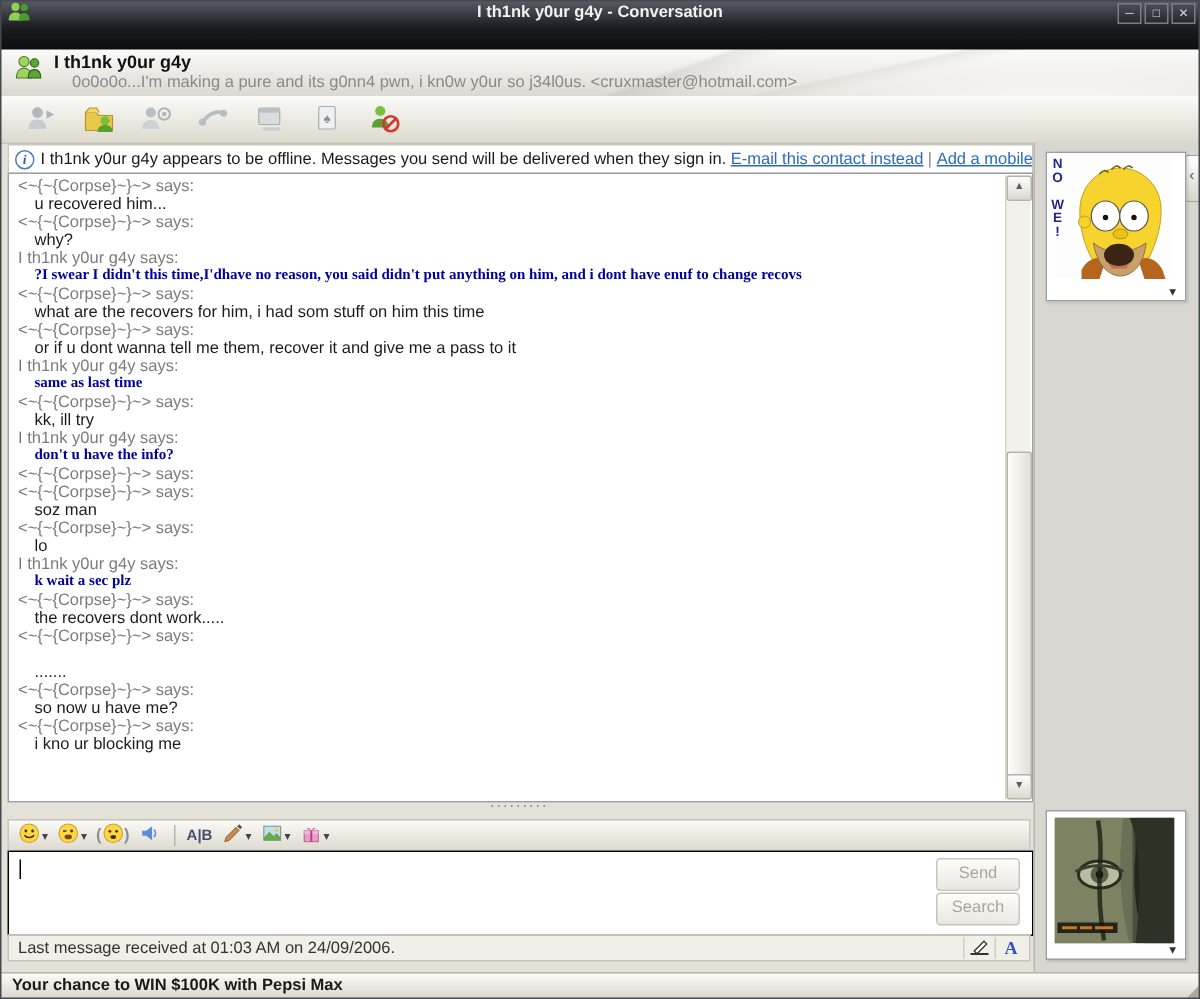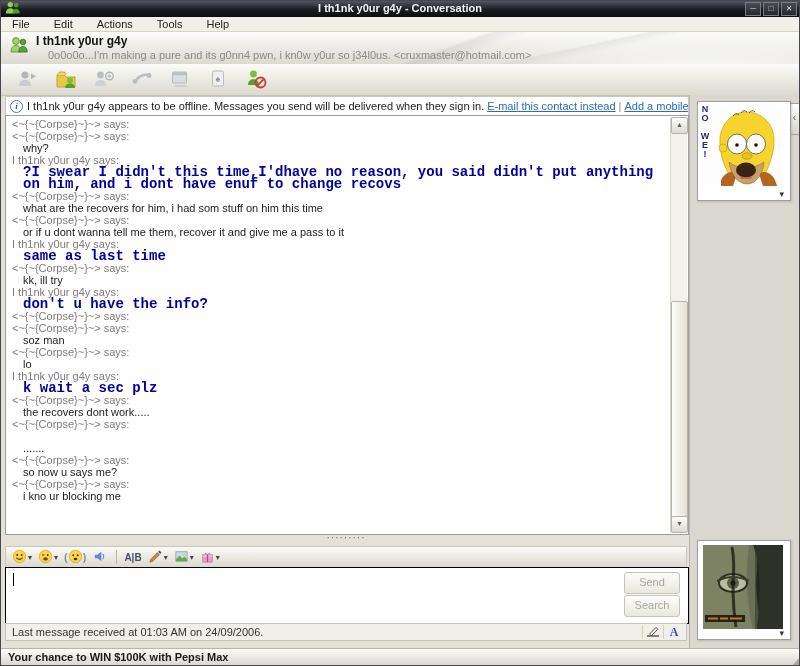--- a/index.html
+++ b/index.html
@@ -1,21 +1,21 @@
 <!DOCTYPE html>
 <html><head>
 <meta charset="utf-8">
 <style>
   html,body{margin:0;padding:0;}
   body{width:800px;height:666px;position:relative;overflow:hidden;
        background:#e4e1d9;font-family:"Liberation Sans",sans-serif;font-size:11px;color:#222;}
   .frame{position:absolute;inset:0;border:1px solid #45484e;pointer-events:none;z-index:50;}
 
   
-  .titlebar{position:absolute;top:0;left:0;right:0;height:17px;
+  .titlebar{position:absolute;top:0;left:0;right:0;height:33px;
     background:linear-gradient(#5a5d66,#1b1d23 55%,#0c0d10);color:#fff;z-index:10;}
   .titlebar .logo{position:absolute;left:4px;top:1px;width:18px;height:15px;}
   .title-text{position:absolute;left:0;right:0;top:2px;text-align:center;font-weight:bold;font-size:11px;color:#f2f2f2;}
   .win-btns{position:absolute;right:3px;top:2px;display:flex;gap:2px;}
   .win-btn{width:14px;height:12px;background:linear-gradient(#4a4d55,#26282e);border:1px solid #7a7d85;
     color:#d8dade;font-size:8px;line-height:11px;text-align:center;cursor:default;}
 
   
   .menubar{position:absolute;top:17px;left:0;right:0;height:14px;background:#f1efe6;
     border-bottom:1px solid #d6d3c8;display:flex;align-items:center;z-index:9;}
@@ -47,21 +47,21 @@
   .notice-text{color:#1a1a1a;}
   .notice a{color:#2a6ac2;text-decoration:underline;margin:0 3px;}
   .notice .sep{color:#888;}
 
   
   .chat{position:absolute;top:115px;left:5px;width:682px;height:418px;background:#fff;
     border:1px solid #9aa0a2;overflow:hidden;}
   .chat-log{position:absolute;top:2px;left:6px;right:20px;bottom:0;}
   .msg-sender{color:#7c7c7c;line-height:12px;font-size:11px;}
   .msg-text{color:#1c1c1c;line-height:12px;font-size:11px;padding-left:11px;}
-  .msg-text.blue{color:#00009b;font-family:Liberation Mono, monospace;font-weight:bold;font-size:14px;max-width:650px;}
+  .msg-text.blue{color:#00009b;font-family:Liberation Serif, serif;font-weight:bold;font-size:10px;max-width:650px;}
   .msg-text.spaced{margin-top:12px;}
 
   
   .vscroll{position:absolute;top:1px;right:1px;width:16px;bottom:1px;background:#f2f1ea;border-left:1px solid #d8d5cc;}
   .sb-btn{position:absolute;left:0;width:15px;height:15px;background:linear-gradient(#fdfdfb,#dcdacf);
     border:1px solid #b5b2a8;border-radius:2px;color:#5a5d63;font-size:7px;line-height:14px;text-align:center;}
   .sb-up{top:0;} .sb-down{bottom:0;}
   .sb-thumb{position:absolute;left:0;width:15px;top:184px;height:216px;
     background:linear-gradient(90deg,#fdfdfb,#e2e0d6);border:1px solid #b5b2a8;border-radius:2px;}
 
@@ -221,20 +221,21 @@
   <a href="#">E-mail this contact instead</a>
   <span class="sep">|</span>
   <a href="#">Add a mobile number for this contact</a>
 </div>
 
 <div class="chat">
   <div class="chat-log">
 
       <div class="msg">
         <div class="msg-sender">&lt;~{~{Corpse}~}~&gt; says:</div>
+        <div class="msg-text plain">u recovered him...</div>
       </div>
 
       <div class="msg">
         <div class="msg-sender">&lt;~{~{Corpse}~}~&gt; says:</div>
         <div class="msg-text plain">why?</div>
       </div>
 
       <div class="msg">
         <div class="msg-sender">I th1nk y0ur g4y says:</div>
         <div class="msg-text blue">?I swear I didn't this time,I'dhave no reason, you said didn't put anything on him, and i dont have enuf to change recovs</div>
@@ -289,21 +290,21 @@
         <div class="msg-text plain">the recovers dont work.....</div>
       </div>
 
       <div class="msg">
         <div class="msg-sender">&lt;~{~{Corpse}~}~&gt; says:</div>
         <div class="msg-text plain spaced">.......</div>
       </div>
 
       <div class="msg">
         <div class="msg-sender">&lt;~{~{Corpse}~}~&gt; says:</div>
-        <div class="msg-text plain">so now u says me?</div>
+        <div class="msg-text plain">so now u have me?</div>
       </div>
 
       <div class="msg">
         <div class="msg-sender">&lt;~{~{Corpse}~}~&gt; says:</div>
         <div class="msg-text plain">i kno ur blocking me</div>
       </div>
     </div>
   <div class="vscroll">
     <span class="sb-btn sb-up">▲</span>
     <span class="sb-thumb"></span>

